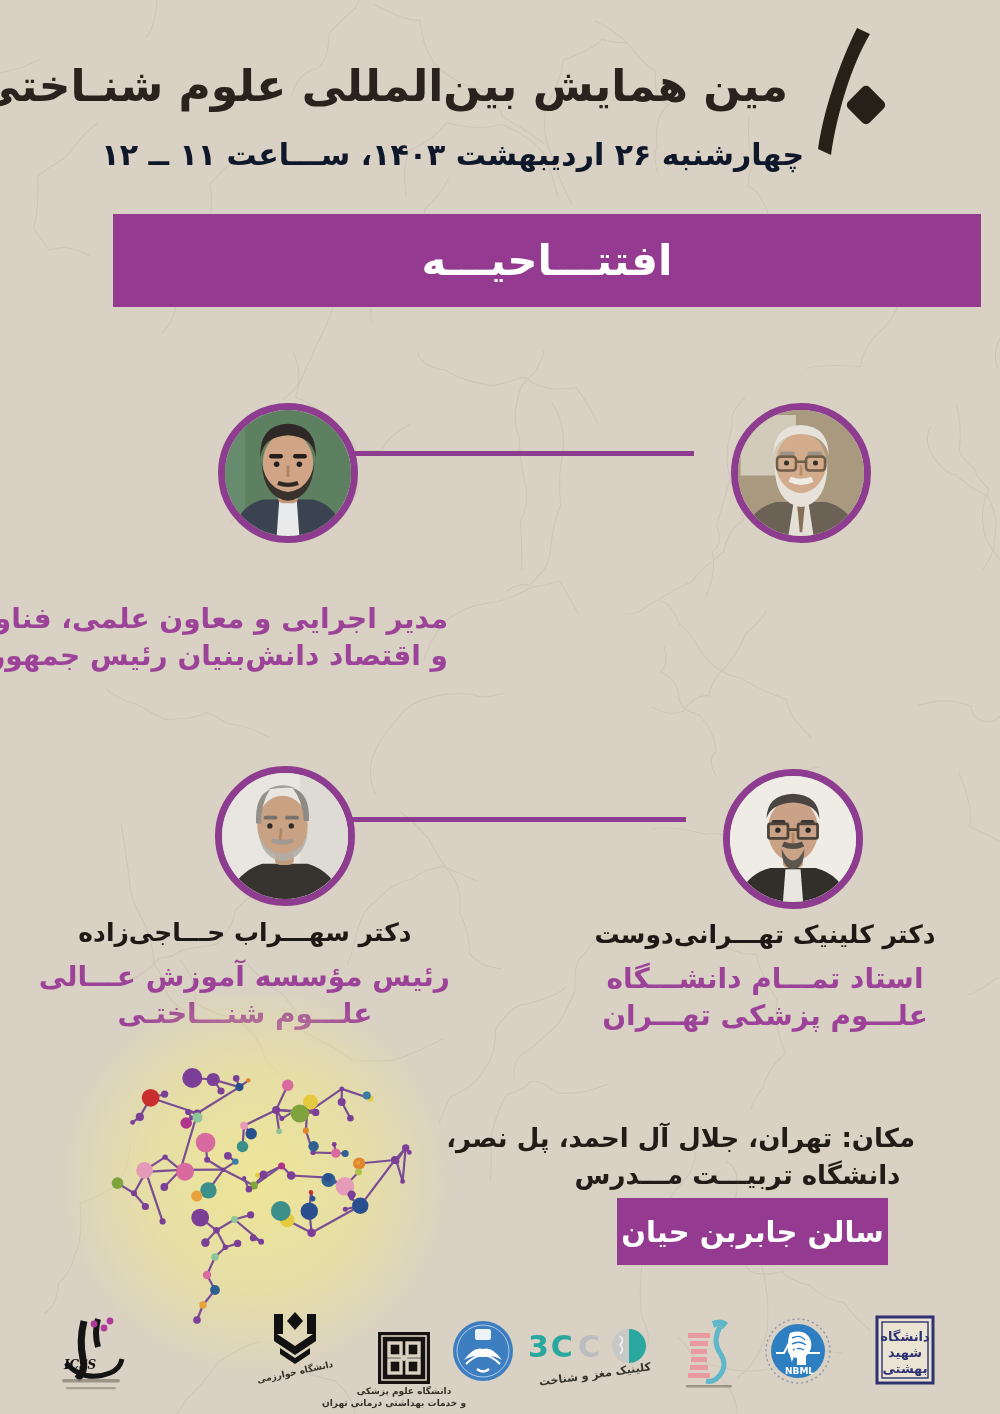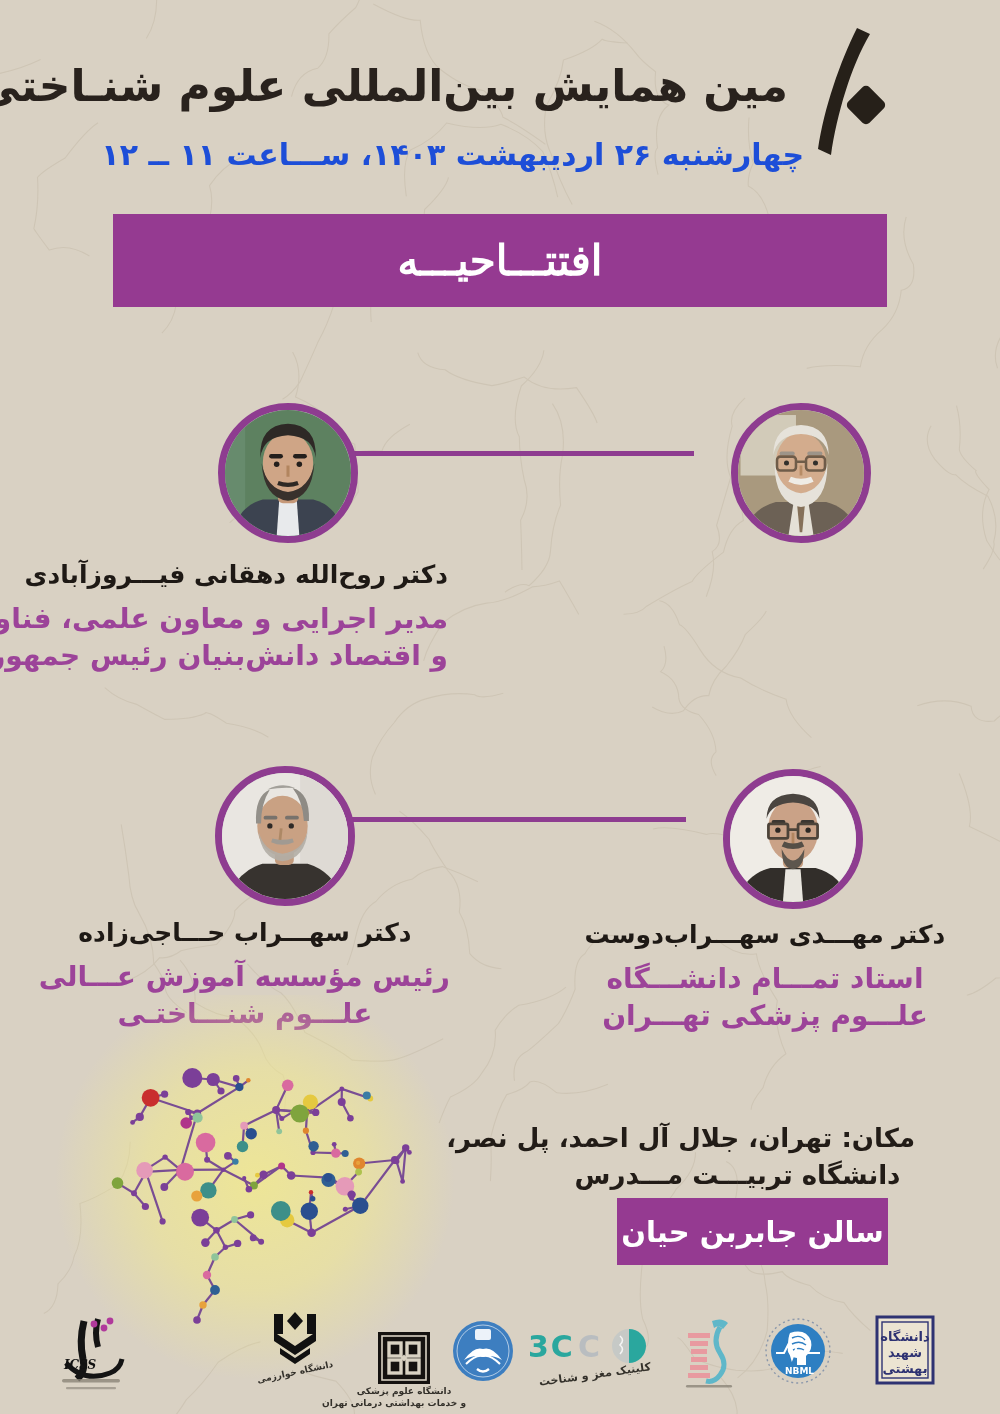--- a/index.html
+++ b/index.html
@@ -14,29 +14,29 @@
 
   .numeral{position:absolute;left:795px;top:28px;width:100px;height:138px;}
   .numeral svg{display:block;width:100%;height:100%;}
 
   .title{
     position:absolute;top:60px;right:212px;margin:0;
     font-size:44px;font-weight:bold;color:#29221d;white-space:nowrap;direction:rtl;
   }
   .date{
     position:absolute;top:137px;right:196px;
-    font-size:30px;font-weight:bold;color:#1d4ed8;white-space:nowrap;direction:rtl;
+    font-size:30px;font-weight:bold;color:#0f172a;white-space:nowrap;direction:rtl;
   }
 
   .banner{
     position:absolute;background:#953a91;color:#ffffff;
     display:flex;align-items:center;justify-content:center;
     font-weight:bold;direction:rtl;
   }
-  .banner.opening{left:113px;top:214px;width:774px;height:93px;font-size:42px;font-family:Liberation Serif, serif;}
+  .banner.opening{left:113px;top:214px;width:868px;height:93px;font-size:42px;}
   .banner.hall{left:617px;top:1198px;width:271px;height:67px;font-size:29px;}
 
   .connector{position:absolute;height:5px;background:#8e3c90;}
   .c1{left:310px;top:451px;width:384px;}
   .c2{left:314px;top:817px;width:372px;}
 
   .photo{
     position:absolute;width:126px;height:126px;border-radius:50%;
     border:7px solid #8e3c90;overflow:hidden;background:#cccccc;box-sizing:content-box;
   }
@@ -247,34 +247,33 @@
       <rect x="54" y="38" width="15.5" height="11.5" rx="1.5" fill="none" stroke="#4c4339" stroke-width="2.2"></rect>
       <path d="M46,42.5 L54,42.5" stroke="#4c4339" stroke-width="2.2" fill="none"></path>
       <circle cx="38" cy="43" r="2.1" fill="#2c2824"></circle>
       <circle cx="62" cy="43" r="2.1" fill="#2c2824"></circle>
       <path d="M50,45 L50,54" stroke="#b2855f" stroke-width="2.2" fill="none"></path>
       <path d="M41,56 Q50,60 59,56 L57,52 Q50,55 43,52 Z" fill="#554e46"></path>
       <path d="M41,58 Q41,73 50,74 Q59,73 59,58 Q55,67 50,67 Q45,67 41,58 Z" fill="#5d564e"></path>
     </svg>
   </figure>
 
-  <div class="sp-name n1">دکتر روح‌الله دهقانی فیـــروزآبادی</div>
   <div class="sp-role r1">
     <div>مدیر اجرایی و معاون علمی، فناوری</div>
     <div>و اقتصاد دانش‌بنیان رئیس جمهور</div>
   </div>
 
 
   <div class="sp-name n3">دکتر سهـــراب حـــاجی‌زاده</div>
   <div class="sp-role r3">
     <div>رئیس مؤسسه آموزش عـــالی</div>
     <div>علـــوم شنـــاختـی</div>
   </div>
 
-  <div class="sp-name n4">دکتر مهـــدی سهـــراب‌دوست</div>
+  <div class="sp-name n4">دکتر کلینیک تهـــرانی‌دوست</div>
   <div class="sp-role r4">
     <div>استاد تمـــام دانشـــگاه</div>
     <div>علـــوم پزشکی تهـــران</div>
   </div>
 
   <svg class="brain" viewBox="0 0 520 390">
     <defs>
       <radialGradient id="gl" cx="50%" cy="50%" r="50%">
         <stop offset="0%" stop-color="#f1e98f" stop-opacity="0.85"></stop>
         <stop offset="55%" stop-color="#f1e98f" stop-opacity="0.55"></stop>

